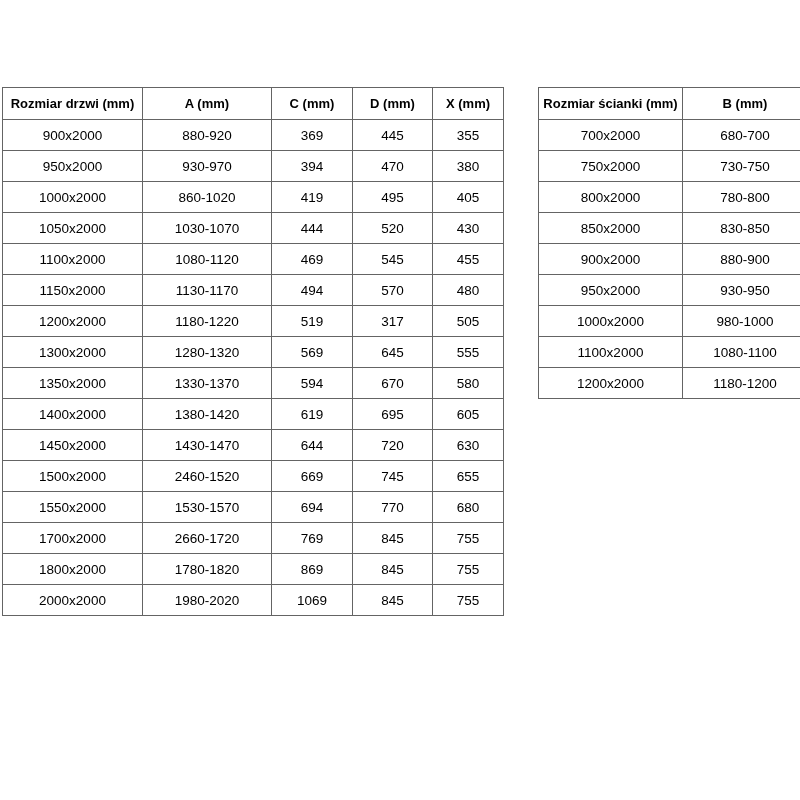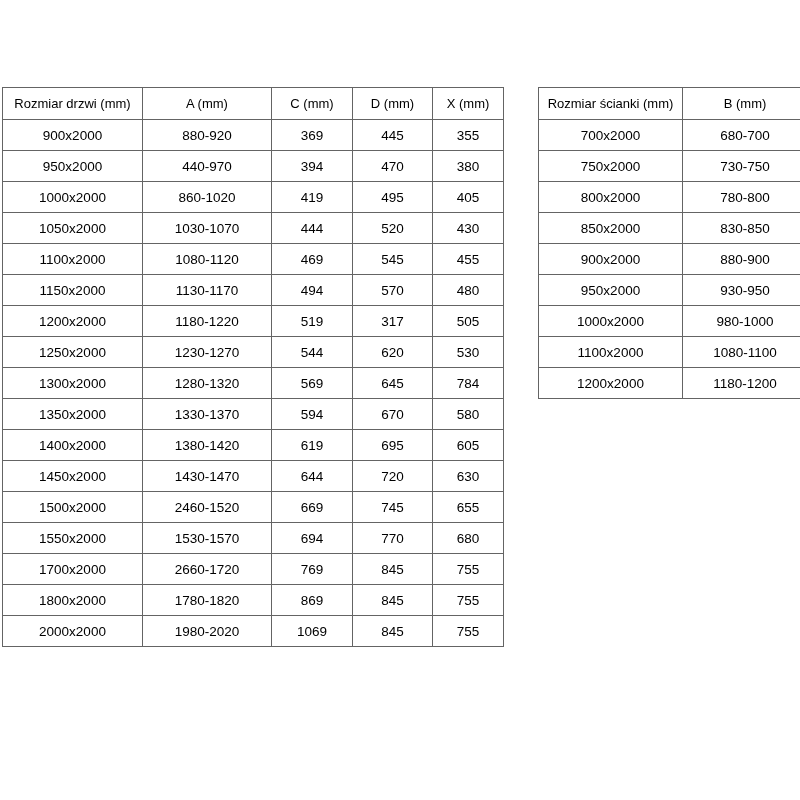--- a/index.html
+++ b/index.html
@@ -27,21 +27,21 @@
   table.tbl th, table.tbl td {
     border: 1px solid #646464;
     text-align: center;
     vertical-align: middle;
     height: 30px;
     padding: 0 2px;
     overflow: hidden;
     white-space: nowrap;
   }
   table.tbl th {
-    font-weight: normal;
+    font-weight: bold;
     font-size: 13px;
     height: 31px;
   }
   table.tbl td {
     font-weight: normal;
     font-size: 13.5px;
   }
   table.door { left: 2px;  width: 476px; }
   table.door th:nth-child(1) { width: 135px; }
   table.door th:nth-child(2) { width: 124px; }
@@ -69,21 +69,21 @@
       <tbody>
         <tr>
           <td>900x2000</td>
           <td>880-920</td>
           <td>369</td>
           <td>445</td>
           <td>355</td>
         </tr>
         <tr>
           <td>950x2000</td>
-          <td>440-970</td>
+          <td>930-970</td>
           <td>394</td>
           <td>470</td>
           <td>380</td>
         </tr>
         <tr>
           <td>1000x2000</td>
           <td>860-1020</td>
           <td>419</td>
           <td>495</td>
           <td>405</td>
@@ -110,32 +110,25 @@
           <td>480</td>
         </tr>
         <tr>
           <td>1200x2000</td>
           <td>1180-1220</td>
           <td>519</td>
           <td>317</td>
           <td>505</td>
         </tr>
         <tr>
-          <td>1250x2000</td>
-          <td>1230-1270</td>
-          <td>544</td>
-          <td>620</td>
-          <td>530</td>
-        </tr>
-        <tr>
           <td>1300x2000</td>
           <td>1280-1320</td>
           <td>569</td>
           <td>645</td>
-          <td>784</td>
+          <td>555</td>
         </tr>
         <tr>
           <td>1350x2000</td>
           <td>1330-1370</td>
           <td>594</td>
           <td>670</td>
           <td>580</td>
         </tr>
         <tr>
           <td>1400x2000</td>

